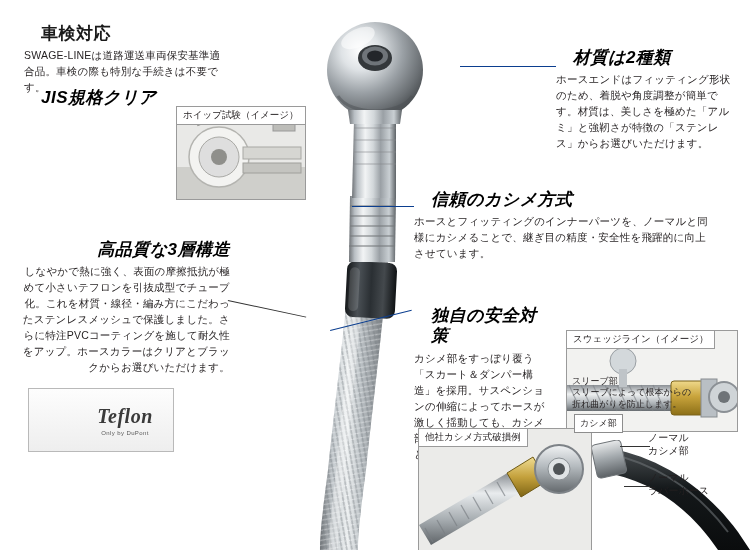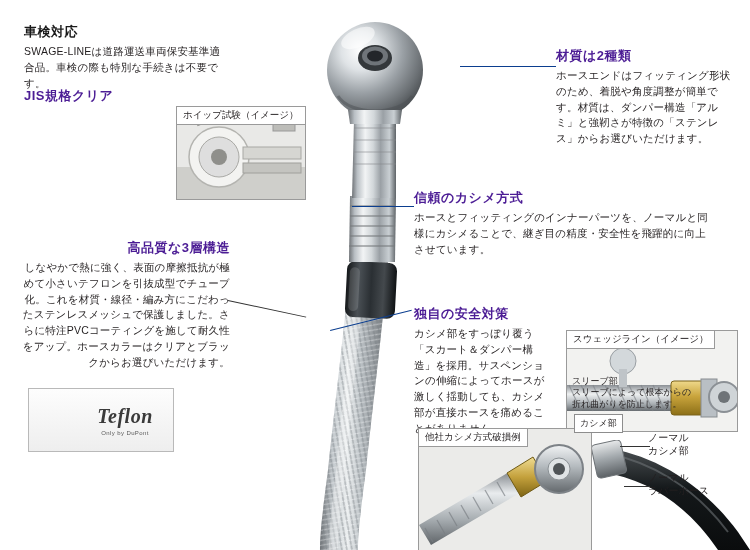--- a/index.html
+++ b/index.html
@@ -19,26 +19,27 @@
     width: 750px;
     height: 550px;
     overflow: hidden;
     background: #ffffff;
   }
 
   
   .block { position: absolute; }
   .heading {
     font-weight: bold;
-    font-size: 13px;
+    font-size: 17px;
     letter-spacing: 0.5px;
     line-height: 1.2;
     margin-bottom: 4px;
-  }
-  .heading.blue { color: #4c1d95; }
+    margin-left: 17px;
+  }
+  .heading.blue { color: #000000; font-style: italic; }
   .heading.dark { color: #1a1a1a; }
   .body-text {
     font-size: 10.5px;
     line-height: 1.52;
     color: #231f20;
     letter-spacing: 0.2px;
   }
 
   
   .photo {
@@ -251,21 +252,21 @@
       <rect x="66" y="40" width="58" height="12" fill="#d6d6d2" stroke="#a8a8a4" stroke-width="1"></rect>
       <rect x="66" y="56" width="58" height="10" fill="#c4c4c0" stroke="#a0a09c" stroke-width="1"></rect>
       <path d="M20 18 C40 8, 70 14, 100 10" stroke="#9a9a96" stroke-width="3" fill="none"></path>
       <rect x="96" y="6" width="22" height="18" fill="#bdbdb9" stroke="#999" stroke-width="1"></rect>
     </svg>
     <div class="photo-label">ホイップ試験（イメージ）</div>
   </div>
 
   <div class="block" style="left:556px; top:48px; width:176px;">
     <div class="heading blue">材質は2種類</div>
-    <div class="body-text">ホースエンドはフィッティング形状のため、着脱や角度調整が簡単です。材質は、ダンパー構造「アルミ」と強靭さが特徴の「ステンレス」からお選びいただけます。</div>
+    <div class="body-text">ホースエンドはフィッティング形状のため、着脱や角度調整が簡単です。材質は、美しさを極めた「アルミ」と強靭さが特徴の「ステンレス」からお選びいただけます。</div>
   </div>
 
   <div class="block" style="left:414px; top:190px; width:300px;">
     <div class="heading blue">信頼のカシメ方式</div>
     <div class="body-text">ホースとフィッティングのインナーパーツを、ノーマルと同様にカシメることで、継ぎ目の精度・安全性を飛躍的に向上させています。</div>
   </div>
 
   <div class="block" style="left:414px; top:306px; width:134px;">
     <div class="heading blue">独自の安全対策</div>
     <div class="body-text">カシメ部をすっぽり覆う「スカート＆ダンパー構造」を採用。サスペンションの伸縮によってホースが激しく揺動しても、カシメ部が直接ホースを痛めることがありません。</div>

